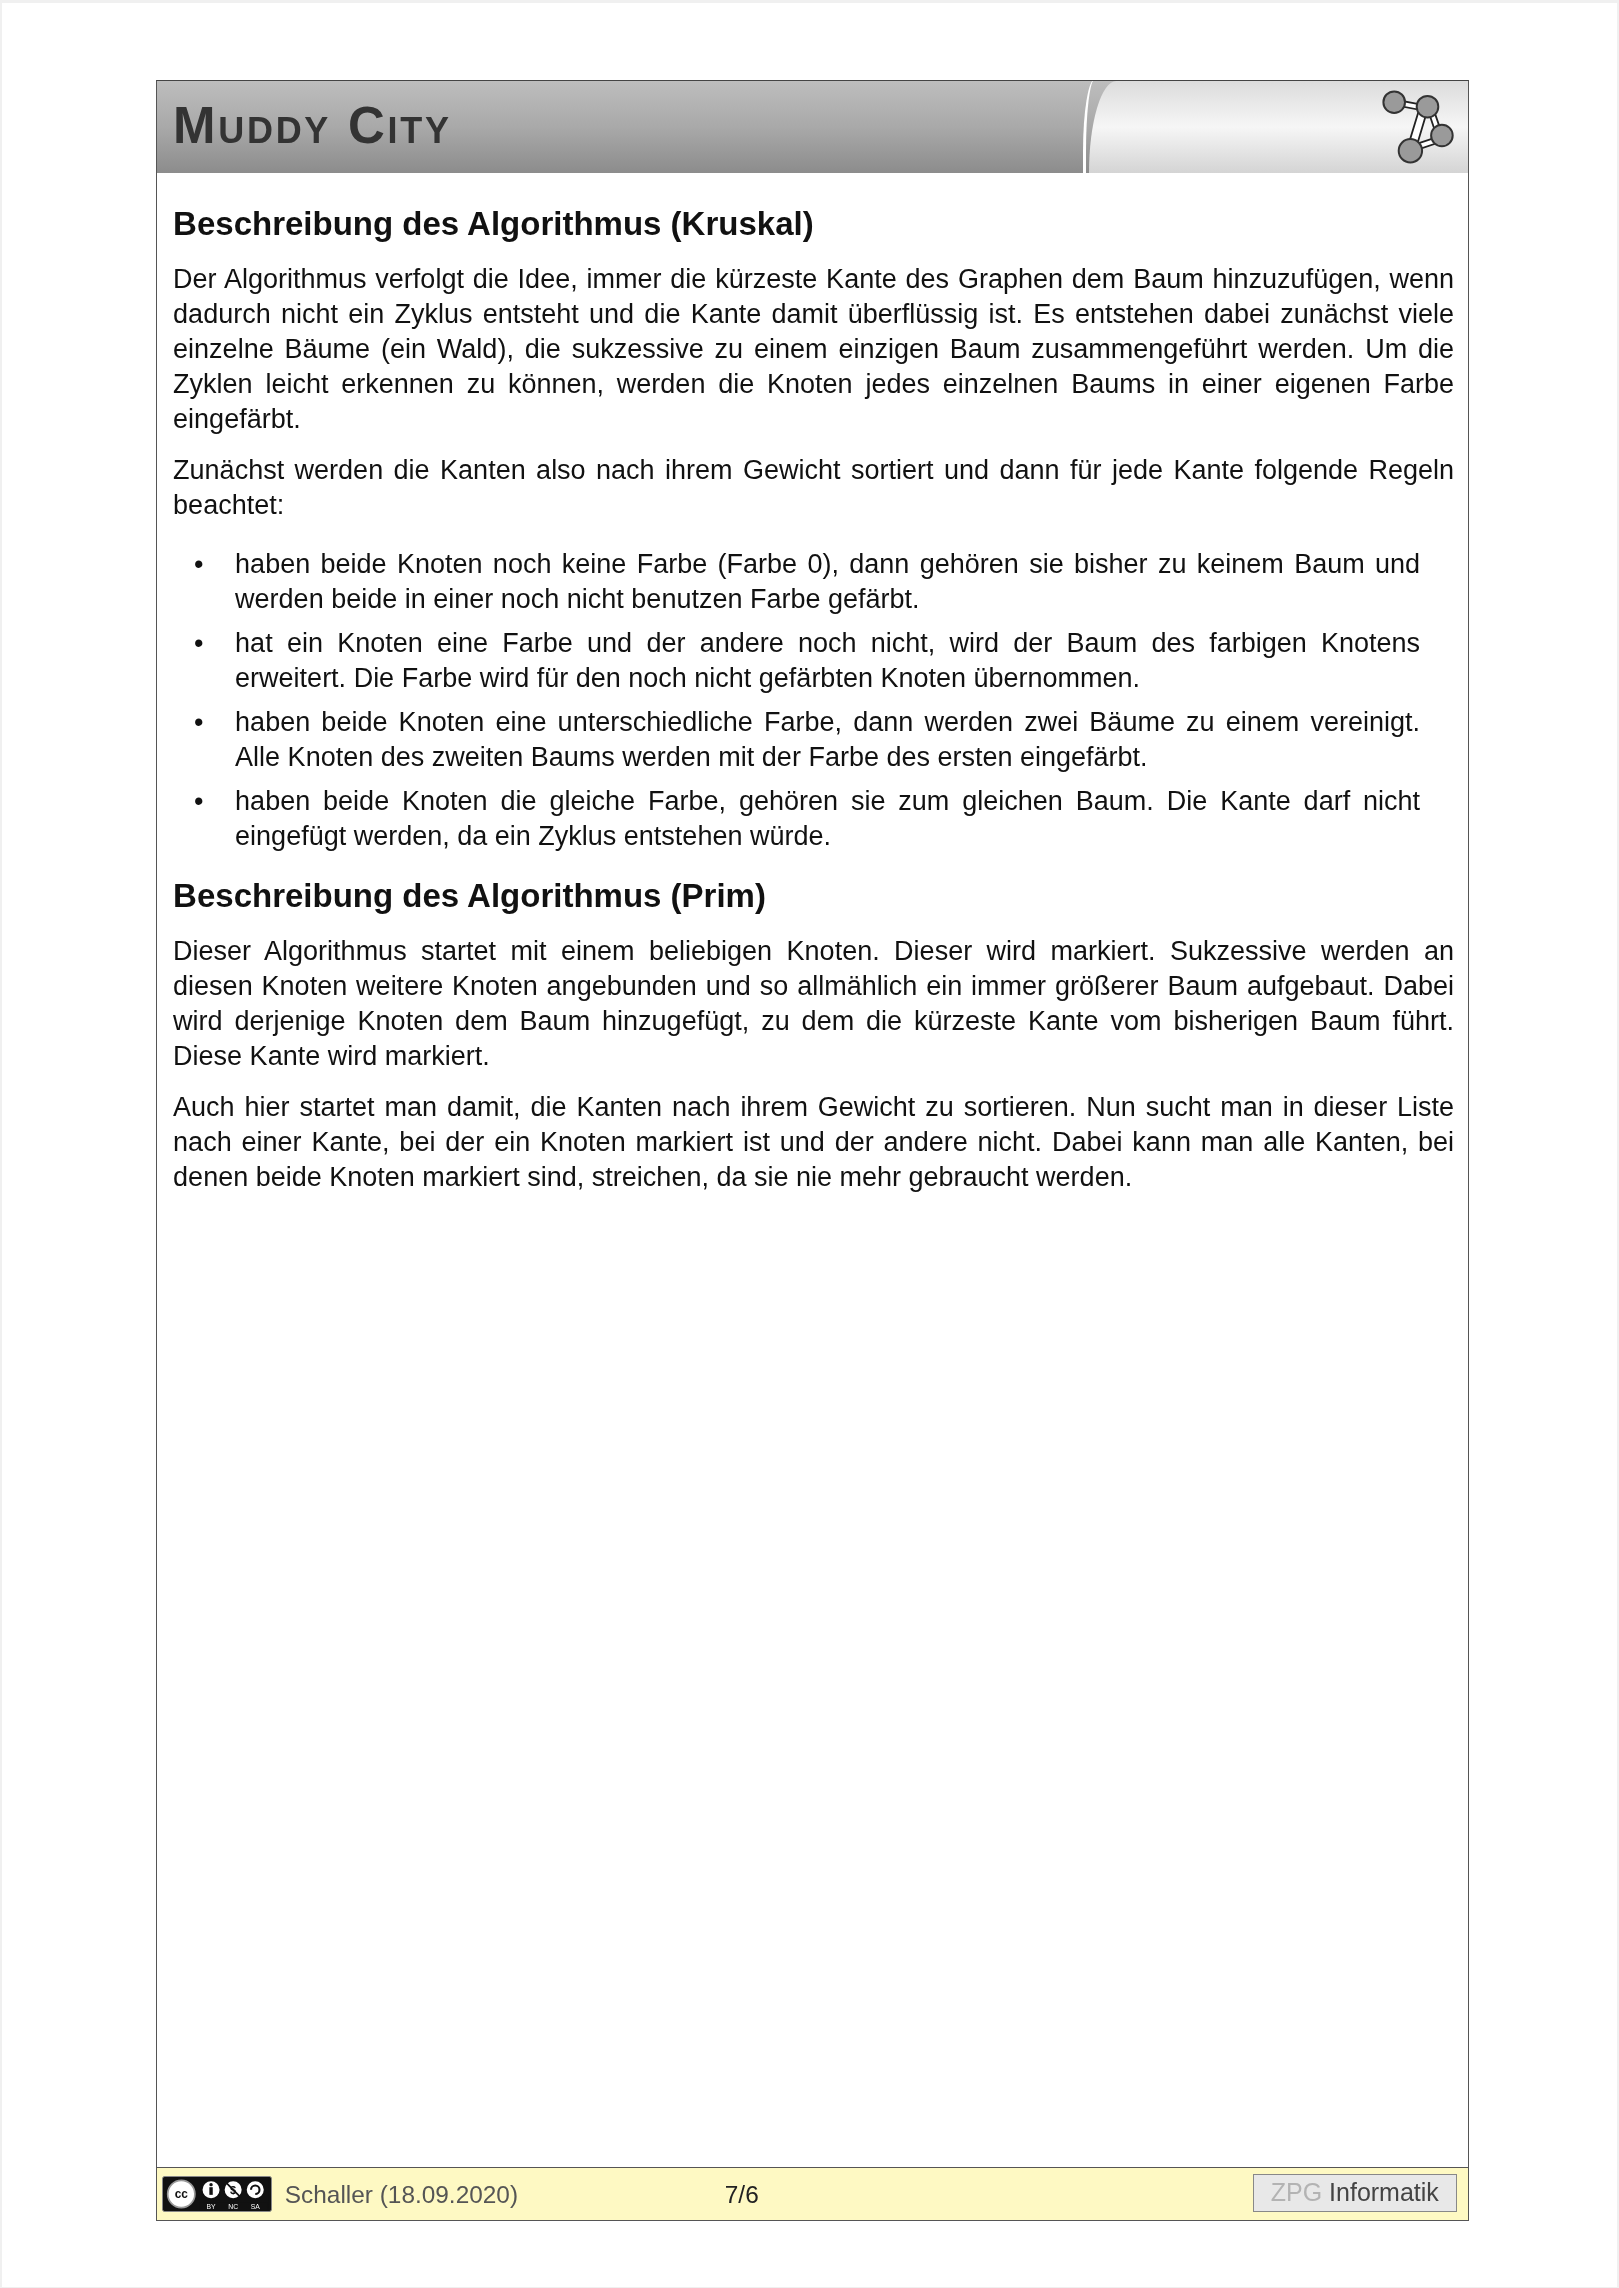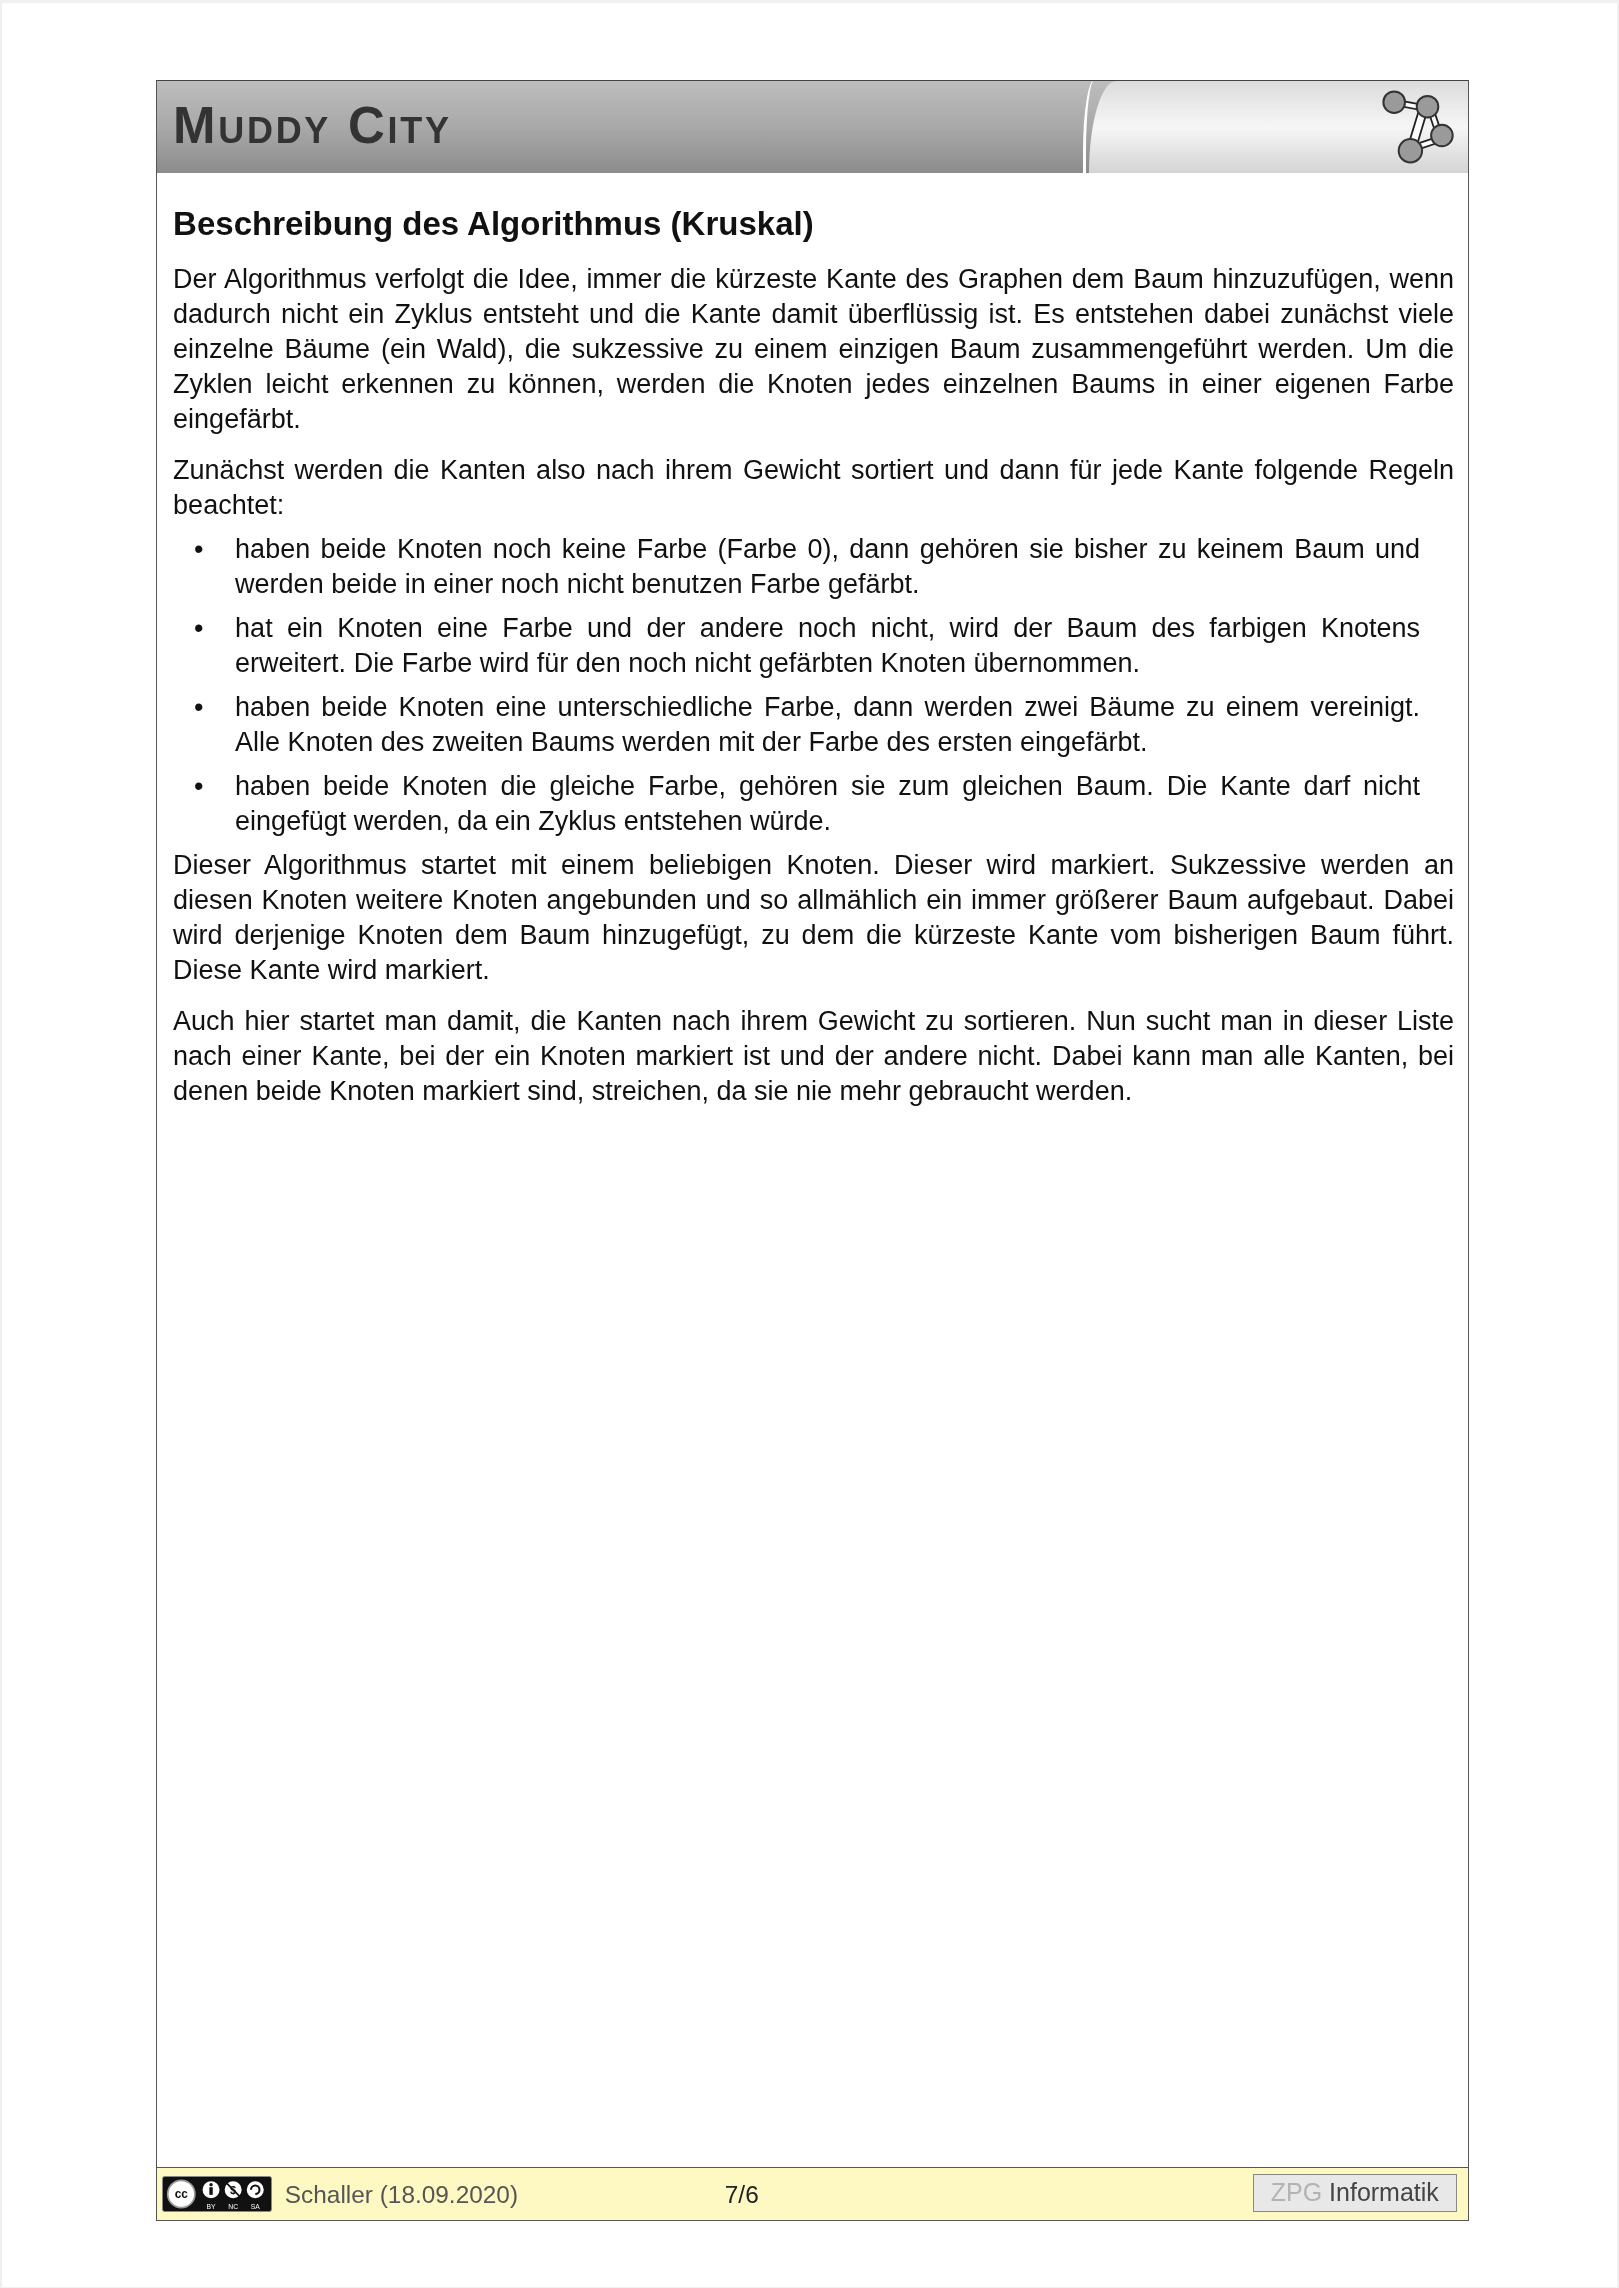--- a/index.html
+++ b/index.html
@@ -121,28 +121,29 @@
           <circle cx="55" cy="23" r="12"></circle>
           <circle cx="71" cy="55" r="12"></circle>
           <circle cx="36" cy="72" r="13"></circle>
         </g>
       </svg>
     </div>
 
     <div class="content">
       <h2>Beschreibung des Algorithmus (Kruskal)</h2>
       <p>Der Algorithmus verfolgt die Idee, immer die kürzeste Kante des Graphen dem Baum hinzuzufügen, wenn dadurch nicht ein Zyklus entsteht und die Kante damit überflüssig ist. Es entstehen dabei zunächst viele einzelne Bäume (ein Wald), die sukzessive zu einem einzigen Baum zusammengeführt werden. Um die Zyklen leicht erkennen zu können, werden die Knoten jedes einzelnen Baums in einer eigenen Farbe eingefärbt.</p>
-      <p style="margin-bottom:9px;">Zunächst werden die Kanten also nach ihrem Gewicht sortiert und dann für jede Kante folgende Regeln beachtet:</p>
+      <p style="margin-bottom:24px;">Zunächst werden die Kanten also nach ihrem Gewicht sortiert und dann für jede Kante folgende Regeln beachtet:</p>
       <ul>
         <li><span class="bullet">•</span><span>haben beide Knoten noch keine Farbe (Farbe 0), dann gehören sie bisher zu keinem Baum und werden beide in einer noch nicht benutzen Farbe gefärbt.</span></li>
         <li><span class="bullet">•</span><span>hat ein Knoten eine Farbe und der andere noch nicht, wird der Baum des farbigen Knotens erweitert. Die Farbe wird für den noch nicht gefärbten Knoten übernommen.</span></li>
         <li><span class="bullet">•</span><span>haben beide Knoten eine unterschiedliche Farbe, dann werden zwei Bäume zu einem vereinigt. Alle Knoten des zweiten Baums werden mit der Farbe des ersten eingefärbt.</span></li>
         <li><span class="bullet">•</span><span>haben beide Knoten die gleiche Farbe, gehören sie zum gleichen Baum. Die Kante darf nicht eingefügt werden, da ein Zyklus entstehen würde.</span></li>
       </ul>
 
+      <h2 class="h2-second">Beschreibung des Algorithmus (Prim)</h2>
       <p>Dieser Algorithmus startet mit einem beliebigen Knoten. Dieser wird markiert. Sukzessive werden an diesen Knoten weitere Knoten angebunden und so allmählich ein immer größerer Baum aufgebaut. Dabei wird derjenige Knoten dem Baum hinzugefügt, zu dem die kürzeste Kante vom bisherigen Baum führt. Diese Kante wird markiert.</p>
       <p>Auch hier startet man damit, die Kanten nach ihrem Gewicht zu sortieren. Nun sucht man in dieser Liste nach einer Kante, bei der ein Knoten markiert ist und der andere nicht. Dabei kann man alle Kanten, bei denen beide Knoten markiert sind, streichen, da sie nie mehr gebraucht werden.</p>
     </div>
 
     <div class="footer">
       <svg class="cc-badge" viewBox="0 0 122 40">
         <rect x="0" y="0" width="122" height="40" fill="#111"></rect>
         <rect x="40" y="30" width="80" height="9" fill="#111"></rect>
         <circle cx="19" cy="20" r="16" fill="#fff" stroke="#999" stroke-width="2"></circle>
         <text x="19" y="25" text-anchor="middle" font-family="Liberation Sans, sans-serif" font-size="14" font-weight="bold" fill="#111">cc</text>

